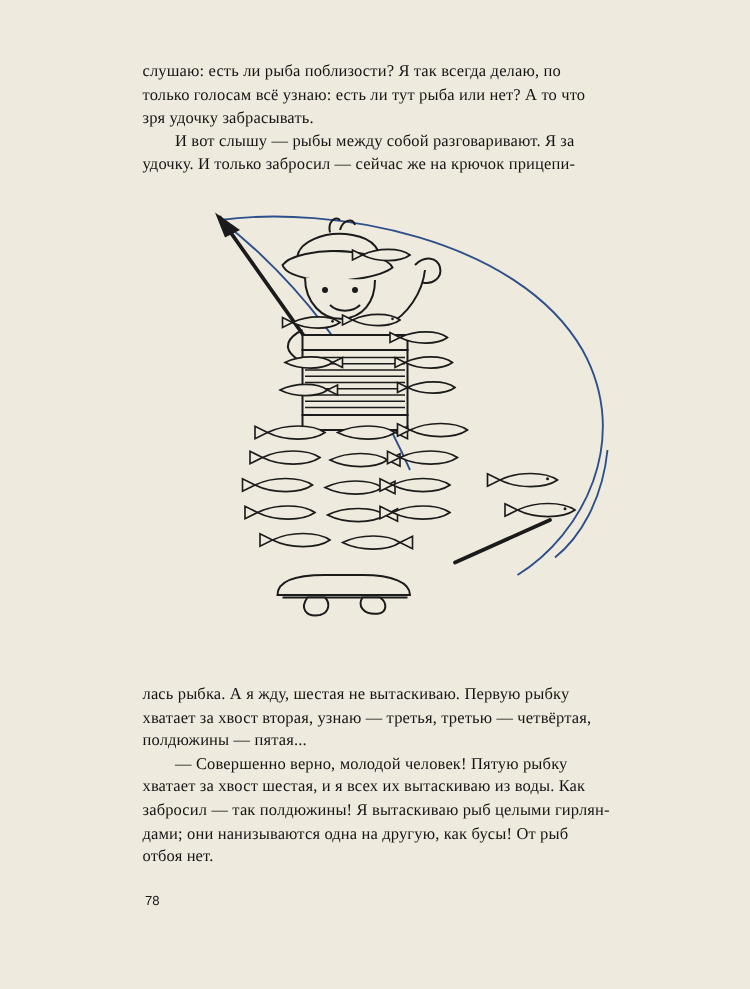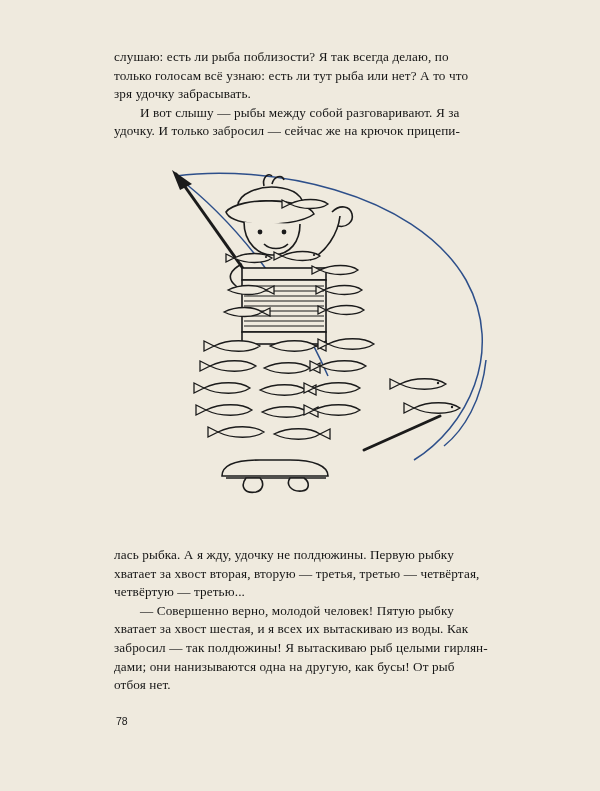--- a/index.html
+++ b/index.html
@@ -238,23 +238,23 @@
         <g>
           <path d="M176 44 C 188 38, 206 38, 214 44 C 206 50, 188 50, 176 44 Z"></path>
           <path d="M176 44 L 168 40 L 168 48 Z"></path>
         </g>
       </g>
     </svg>
   </div>
 
   <div class="text-block" id="bottom-text">
     <p>
-      <span>лась рыбка. А я жду, удочку не полдюжины. Первую  рыбку</span><br>
-      <span>хватает за хвост вторая, вторую — третья, третью — четвёртая,</span><br>
-      <span>четвёртую — третью...</span>
+      <span>лась рыбка. А я жду, шестая не вытаскиваю. Первую  рыбку</span><br>
+      <span>хватает за хвост вторая, узнаю — третья, третью — четвёртая,</span><br>
+      <span>полдюжины — пятая...</span>
     </p>
     <p class="indent">
       <span>— Совершенно  верно,  молодой  человек! Пятую рыбку</span><br>
       <span>хватает за хвост шестая, и я всех их вытаскиваю из воды. Как</span><br>
       <span>забросил — так полдюжины! Я вытаскиваю рыб целыми гирлян-</span><br>
       <span>дами; они нанизываются одна на другую, как бусы! От рыб</span><br>
       <span>отбоя нет.</span>
     </p>
   </div>
 

